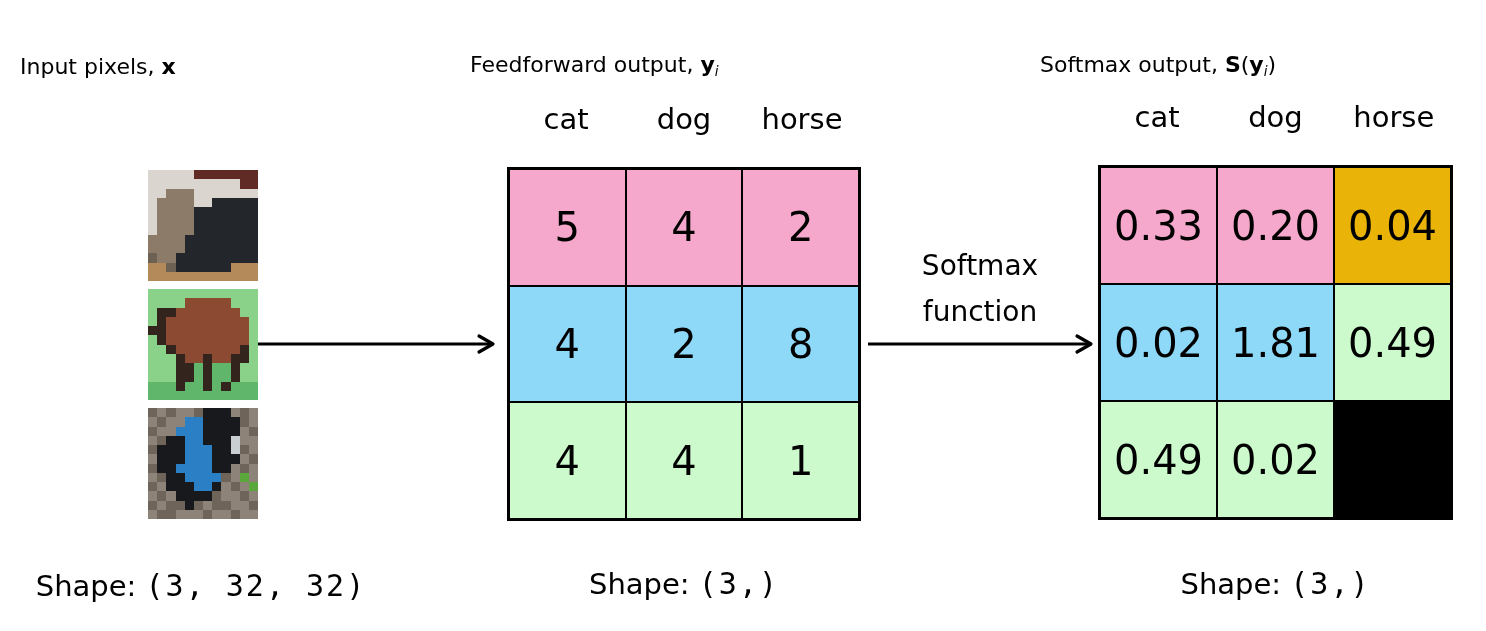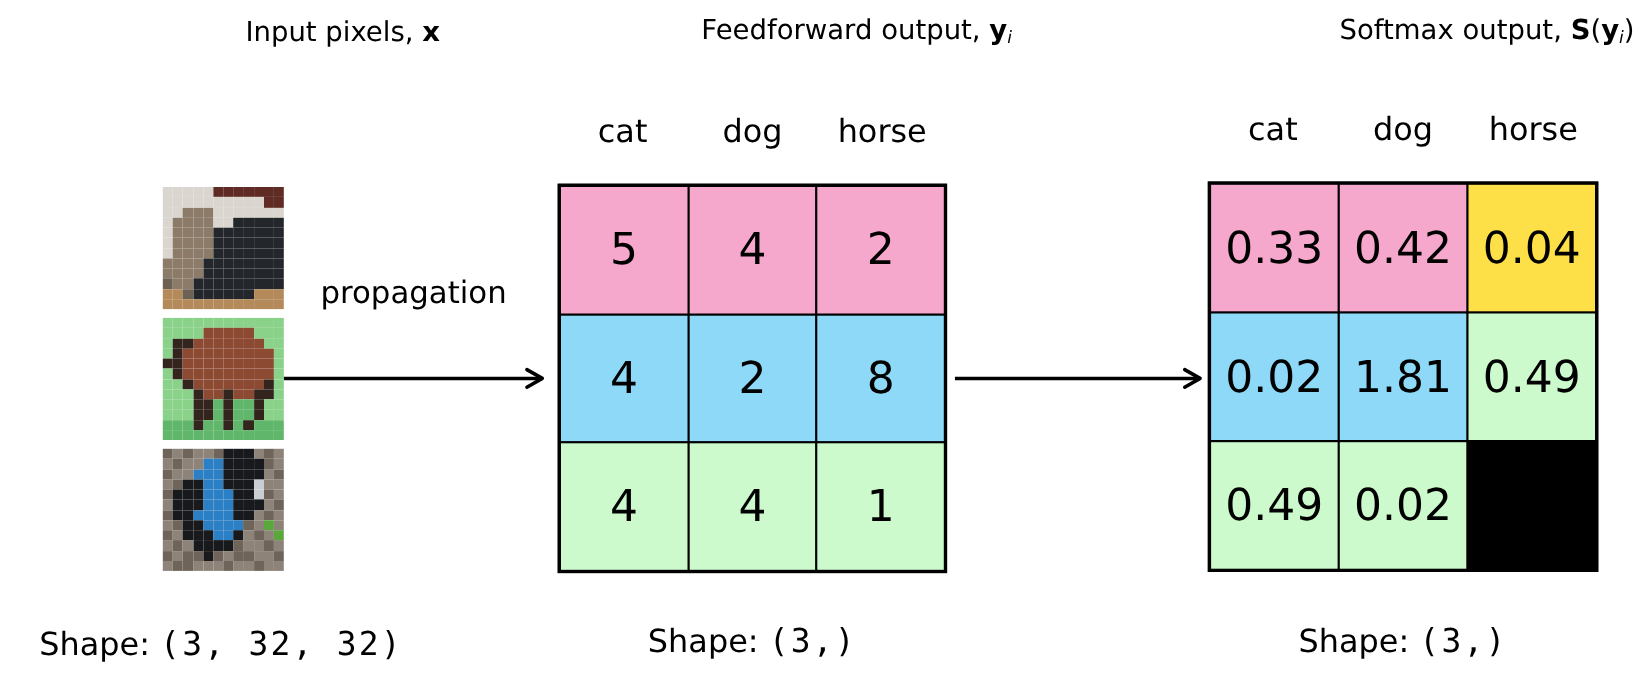--- a/index.html
+++ b/index.html
@@ -1,21 +1,21 @@
 <!DOCTYPE html>
 <html><head>
 <meta charset="utf-8">
 <style>
   html,body{margin:0;padding:0;background:#ffffff;}
   .canvas{
     position:relative;width:1486px;height:631px;background:#ffffff;
     font-family:"DejaVu Sans","Liberation Sans",sans-serif;color:#000;
     overflow:hidden;
   }
-  .title{position:absolute;font-size:25px;text-align:right;white-space:nowrap;}
+  .title{position:absolute;font-size:22px;text-align:left;white-space:nowrap;margin-top:40px;}
   .mbold{font-weight:700;}
   .msub{font-style:italic;font-size:0.62em;vertical-align:-0.28em;}
   .hdr-row{position:absolute;display:grid;grid-template-columns:repeat(3,1fr);height:44px;}
   .hdr{display:flex;align-items:center;justify-content:center;font-size:29px;}
   .matrix{
     position:absolute;display:grid;
     grid-template-columns:repeat(3,1fr);grid-template-rows:repeat(3,1fr);
     gap:2px;background:#000;border:3px solid #000;box-sizing:border-box;
   }
   .cell{display:flex;align-items:center;justify-content:center;font-size:40px;}
@@ -31,21 +31,21 @@
     font-size:30px;letter-spacing:2px;
   }
 </style>
 </head>
 <body>
 
 <div class="canvas">
 
   <div class="title" style="left:20px;top:14px;width:380px;"><span>Input pixels, </span><span class="mbold">x</span></div>
 
-  <div class="title" style="left:460px;top:12px;width:460px;"><span>Feedforward output, </span><span class="mbold">y</span><span class="msub">i</span></div>
+  <div class="title" style="left:470px;top:12px;width:460px;"><span>Feedforward output, </span><span class="mbold">y</span><span class="msub">i</span></div>
 
   <div class="title" style="left:1040px;top:12px;width:446px;"><span>Softmax output, </span><span class="mbold">S</span><span>(</span><span class="mbold">y</span><span class="msub">i</span><span>)</span></div>
 
   <div class="pximg" style="left:148px;top:170px;">
       <div style="background: rgb(218, 214, 207);"></div>
       <div style="background: rgb(218, 214, 207);"></div>
       <div style="background: rgb(218, 214, 207);"></div>
       <div style="background: rgb(218, 214, 207);"></div>
       <div style="background: rgb(218, 214, 207);"></div>
       <div style="background: rgb(95, 43, 36);"></div>
@@ -475,21 +475,20 @@
       <div style="background: rgb(141, 131, 120);"></div>
       <div style="background: rgb(111, 100, 89);"></div>
       <div style="background: rgb(141, 131, 120);"></div>
       <div style="background: rgb(141, 131, 120);"></div>
       <div style="background: rgb(111, 100, 89);"></div>
       <div style="background: rgb(141, 131, 120);"></div>
       <div style="background: rgb(141, 131, 120);"></div>
     </div>
 
   <div class="arrow-label" style="left:262px;top:243px;width:228px;">
-    <div>propagation</div>
   </div>
   <svg class="arrow" style="left:258px;top:332px;" width="238" height="24" viewBox="0 0 238 24">
     <line x1="0" y1="12" x2="232" y2="12" stroke="#000" stroke-width="3.2"></line>
     <polyline points="221,4 235,12 221,20" fill="none" stroke="#000" stroke-width="3.2" stroke-linecap="round" stroke-linejoin="round"></polyline>
   </svg>
 
   <div class="hdr-row" style="left:507px;top:97px;width:354px;">
       <div class="hdr">cat</div>
       <div class="hdr">dog</div>
       <div class="hdr">horse</div>
@@ -499,34 +498,38 @@
       <div class="cell" style="background: rgb(245, 168, 203);">4</div>
       <div class="cell" style="background: rgb(245, 168, 203);">2</div>
       <div class="cell" style="background: rgb(141, 217, 247);">4</div>
       <div class="cell" style="background: rgb(141, 217, 247);">2</div>
       <div class="cell" style="background: rgb(141, 217, 247);">8</div>
       <div class="cell" style="background: rgb(204, 250, 204);">4</div>
       <div class="cell" style="background: rgb(204, 250, 204);">4</div>
       <div class="cell" style="background: rgb(204, 250, 204);">1</div>
     </div>
 
+  <div class="arrow-label" style="left:866px;top:243px;width:228px;">
+    <div>Softmax</div>
+    <div>function</div>
+  </div>
   <svg class="arrow" style="left:868px;top:332px;" width="226" height="24" viewBox="0 0 226 24">
     <line x1="0" y1="12" x2="220" y2="12" stroke="#000" stroke-width="3.2"></line>
     <polyline points="209,4 223,12 209,20" fill="none" stroke="#000" stroke-width="3.2" stroke-linecap="round" stroke-linejoin="round"></polyline>
   </svg>
 
   <div class="hdr-row" style="left:1098px;top:95px;width:355px;">
       <div class="hdr">cat</div>
       <div class="hdr">dog</div>
       <div class="hdr">horse</div>
     </div>
   <div class="matrix" style="left:1098px;top:165px;width:355px;height:355px;">
       <div class="cell" style="background: rgb(245, 168, 203);">0.33</div>
-      <div class="cell" style="background: rgb(245, 168, 203);">0.42</div>
-      <div class="cell" style="background: #fde047;">0.04</div>
+      <div class="cell" style="background: rgb(245, 168, 203);">0.20</div>
+      <div class="cell" style="background: #eab308;">0.04</div>
       <div class="cell" style="background: rgb(141, 217, 247);">0.02</div>
       <div class="cell" style="background: rgb(141, 217, 247);">1.81</div>
       <div class="cell" style="background: rgb(204, 250, 204);">0.49</div>
       <div class="cell" style="background: rgb(204, 250, 204);">0.49</div>
       <div class="cell" style="background: rgb(204, 250, 204);">0.02</div>
     </div>
 
   <div class="shape" style="left:6px;top:568px;width:390px;"><span>Shape:</span>&nbsp;<span class="mono">(3, 32, 32)</span></div>
 
   <div class="shape" style="left:507px;top:566px;width:354px;"><span>Shape:</span>&nbsp;<span class="mono">(3,)</span></div>

